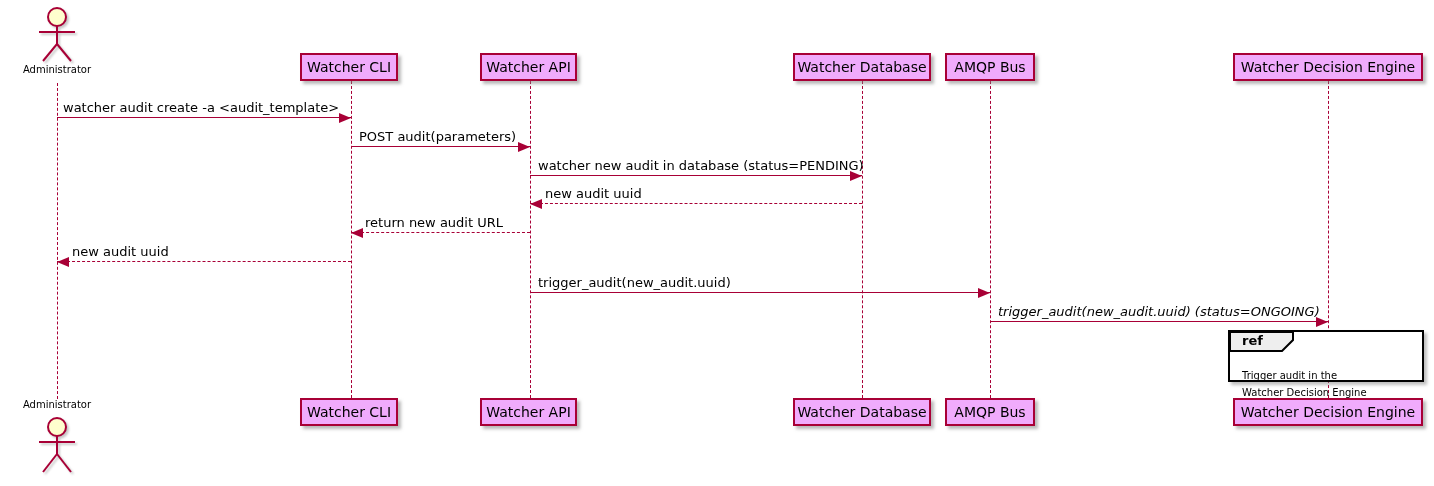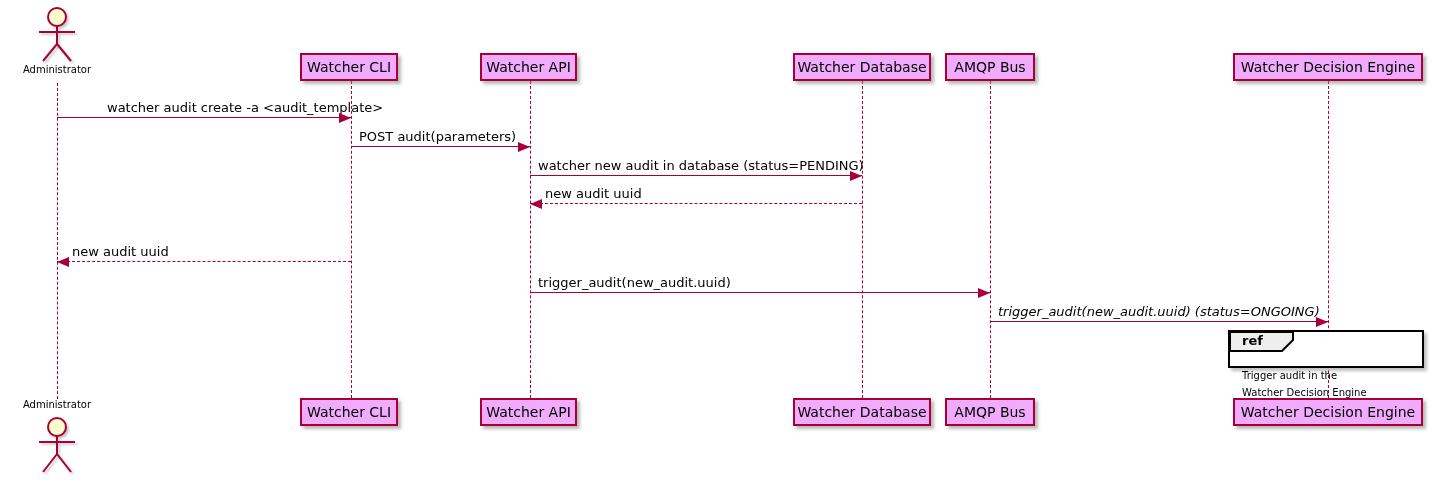--- a/index.html
+++ b/index.html
@@ -70,21 +70,21 @@
     bottom: -5px;
     width: 0; height: 0;
     border-top: 5px solid transparent;
     border-bottom: 5px solid transparent;
   }
   .arrowhead.right { right: 0; border-left: 12px solid #A80036; }
   .arrowhead.left  { left: 0;  border-right: 12px solid #A80036; }
   .ref-frame {
     position: absolute;
     left: 1228px; top: 330px;
-    width: 196px; height: 38px;
+    width: 196px; height: 52px;
     background: #ffffff;
     border: 2px solid #000000;
     box-shadow: 3px 3px 3px rgba(130,130,130,0.5);
     z-index: 4;
     padding-left: 12px;
   }
   .ref-tab {
     position: absolute;
     left: -1px; top: -1px;
   }
@@ -138,21 +138,21 @@
   <div class="pbox" style="left:945px; top:53px; width:90px;">AMQP Bus</div>
   <div class="pbox" style="left:1233px;top:53px; width:190px;">Watcher Decision Engine</div>
 
   <div class="pbox" style="left:300px; top:398px; width:98px;">Watcher CLI</div>
   <div class="pbox" style="left:480px; top:398px; width:97px;">Watcher API</div>
   <div class="pbox" style="left:793px; top:398px; width:138px;">Watcher Database</div>
   <div class="pbox" style="left:945px; top:398px; width:90px;">AMQP Bus</div>
   <div class="pbox" style="left:1233px;top:398px; width:190px;">Watcher Decision Engine</div>
 
   <div class="msg" style="left:57px; top:101px; width:294px;">
-    <span class="msg-label" style="left:6px;margin-left:44px;">watcher audit create -a &lt;audit_template&gt;</span>
+    <span class="msg-label" style="left:6px;">watcher audit create -a &lt;audit_template&gt;</span>
     <div class="msg-line solid"></div>
     <div class="arrowhead right"></div>
   </div>
 
   <div class="msg" style="left:351px; top:130px; width:179px;">
     <span class="msg-label" style="left:8px;">POST audit(parameters)</span>
     <div class="msg-line solid"></div>
     <div class="arrowhead right"></div>
   </div>
 
@@ -161,20 +161,25 @@
     <div class="msg-line solid"></div>
     <div class="arrowhead right"></div>
   </div>
 
   <div class="msg" style="left:530px; top:187px; width:332px;">
     <span class="msg-label" style="left:15px;">new audit uuid</span>
     <div class="msg-line dashed"></div>
     <div class="arrowhead left"></div>
   </div>
 
+  <div class="msg" style="left:351px; top:216px; width:179px;">
+    <span class="msg-label" style="left:14px;">return new audit URL</span>
+    <div class="msg-line dashed"></div>
+    <div class="arrowhead left"></div>
+  </div>
 
   <div class="msg" style="left:57px; top:245px; width:294px;">
     <span class="msg-label" style="left:15px;">new audit uuid</span>
     <div class="msg-line dashed"></div>
     <div class="arrowhead left"></div>
   </div>
 
   <div class="msg" style="left:530px; top:276px; width:460px;">
     <span class="msg-label" style="left:8px;margin-top:19px;">trigger_audit(new_audit.uuid)</span>
     <div class="msg-line solid"></div>

